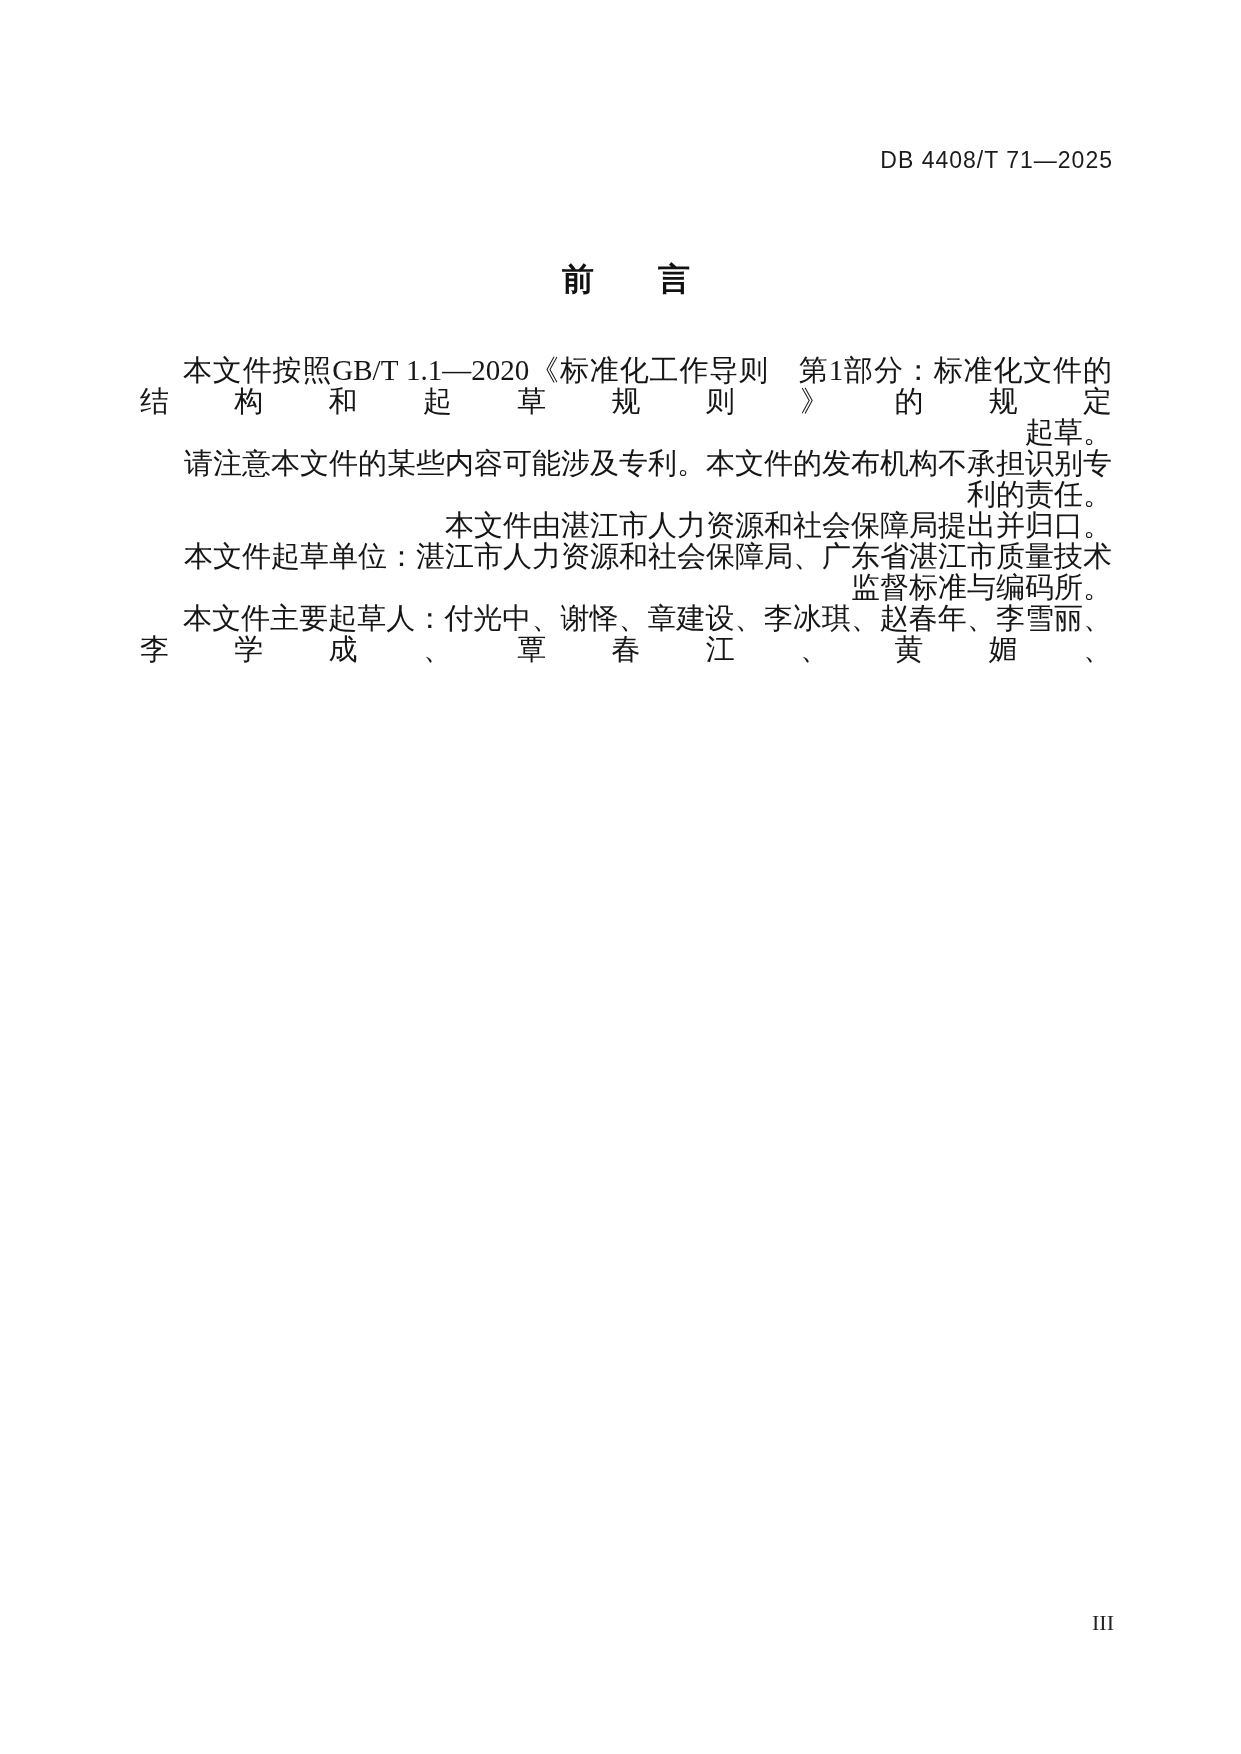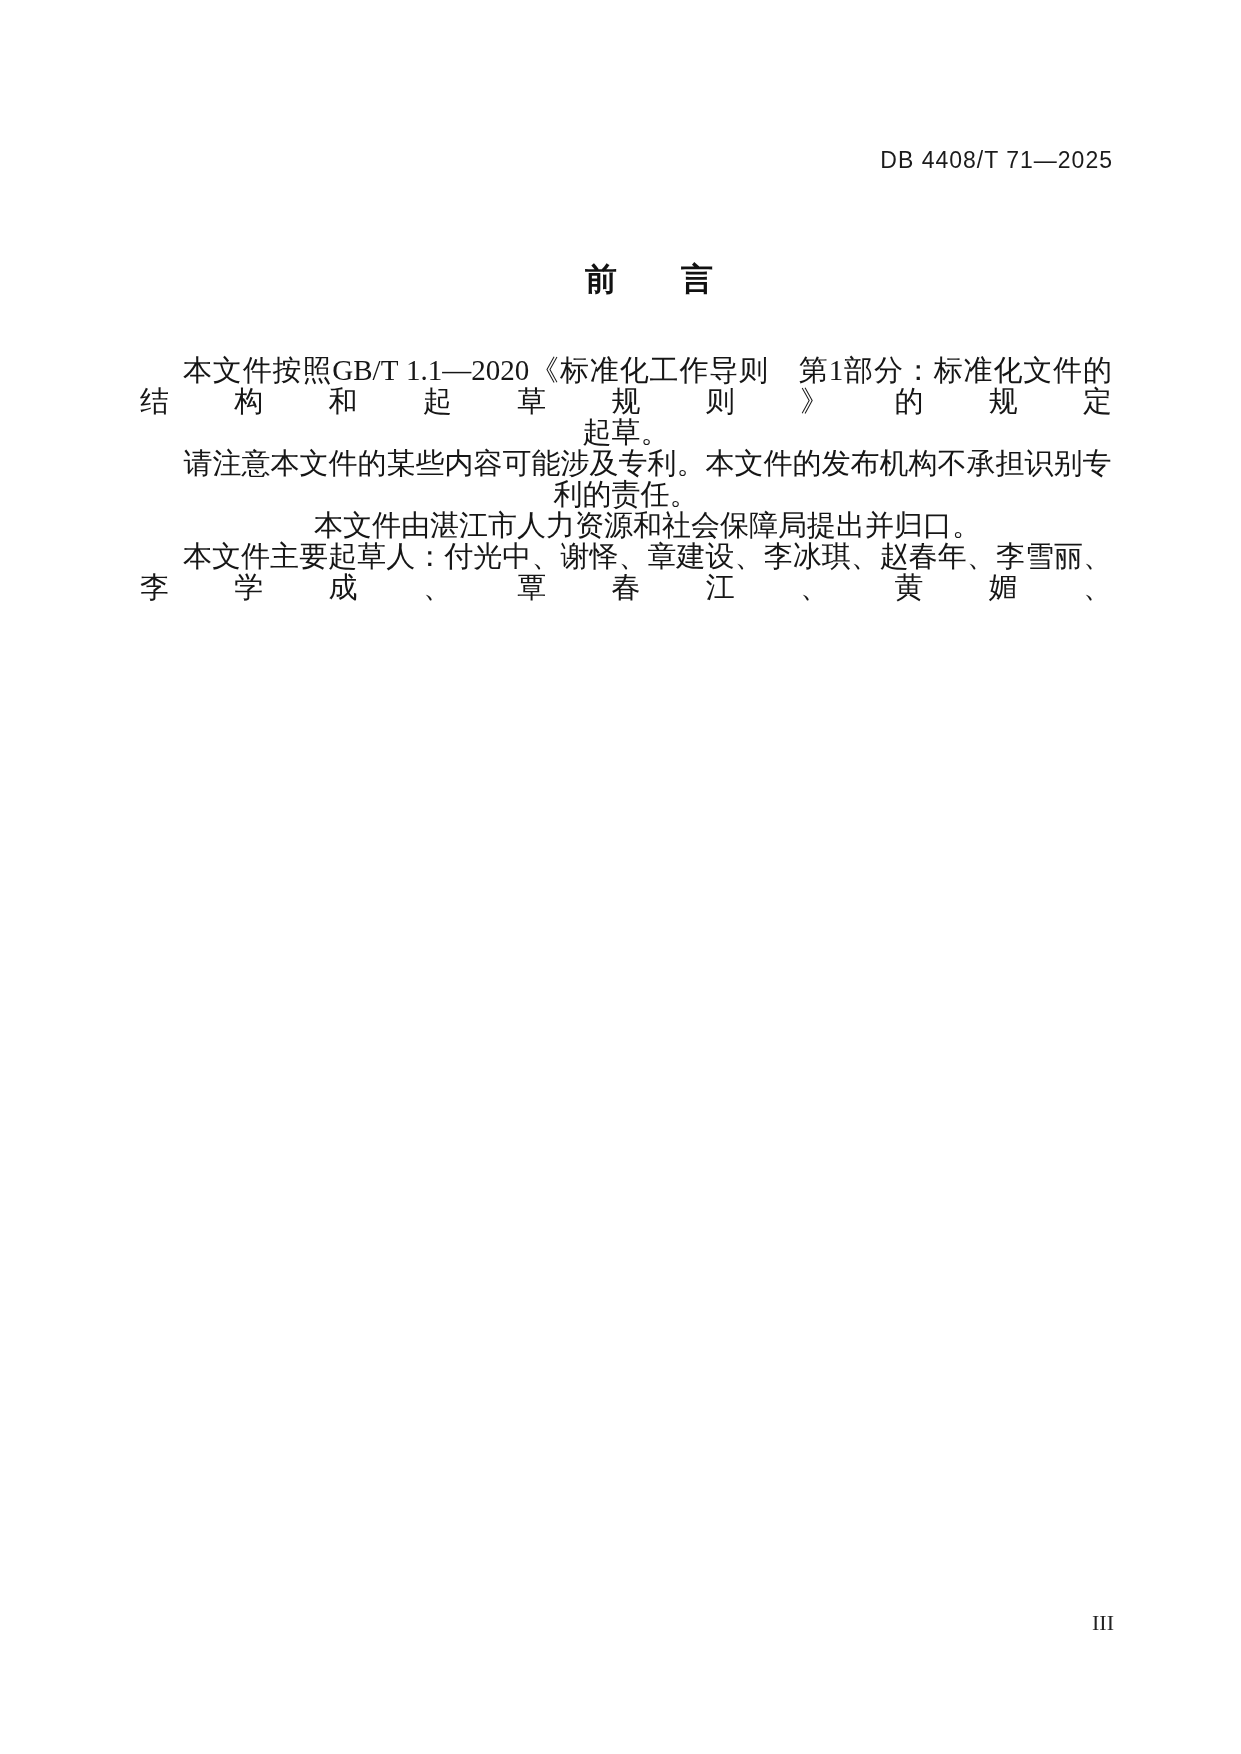--- a/index.html
+++ b/index.html
@@ -23,42 +23,42 @@
     right: 128px;
     font-family: "Liberation Sans", sans-serif;
     font-size: 23px;
     letter-spacing: 1px;
     color: #1b1b1b;
     white-space: nowrap;
   }
   .doc-title {
     position: absolute;
     top: 261px;
-    left: 585px;
+    left: 562px;
     margin: 0;
     font-family: "Liberation Sans", sans-serif;
     font-weight: bold;
     font-size: 32px;
     line-height: 1.15;
     color: #111111;
     white-space: nowrap;
   }
   .foreword {
     position: absolute;
     top: 355px;
     left: 140px;
     width: 972px;
     font-size: 29px;
     line-height: 31px;
     color: #161616;
   }
   .ln {
     margin: 0;
     padding: 0;
-    text-align: center;
+    text-align: right;
     white-space: normal;
   }
   .ln.indent {
     text-indent: 43px;
   }
   .ln.stretch {
     text-align: justify;
     -moz-text-align-last: justify;
     text-align-last: justify;
   }
@@ -78,18 +78,19 @@
 
   <div class="doc-code">DB 4408/T 71—2025</div>
 
   <h1 class="doc-title">前　　言</h1>
 
   <div class="foreword">
     <p class="ln indent stretch">本文件按照GB/T 1.1—2020《标准化工作导则　第1部分：标准化文件的结构和起草规则》的规定</p>
     <p class="ln">起草。</p>
     <p class="ln indent">请注意本文件的某些内容可能涉及专利。本文件的发布机构不承担识别专利的责任。</p>
     <p class="ln indent">本文件由湛江市人力资源和社会保障局提出并归口。</p>
+    <p class="ln indent">本文件起草单位：湛江市人力资源和社会保障局、广东省湛江市质量技术监督标准与编码所。</p>
     <p class="ln indent stretch">本文件主要起草人：付光中、谢怿、章建设、李冰琪、赵春年、李雪丽、李学成、覃春江、黄媚、</p>
   </div>
 
   <div class="page-number">III</div>
 
 </div>
 
 </body></html>

